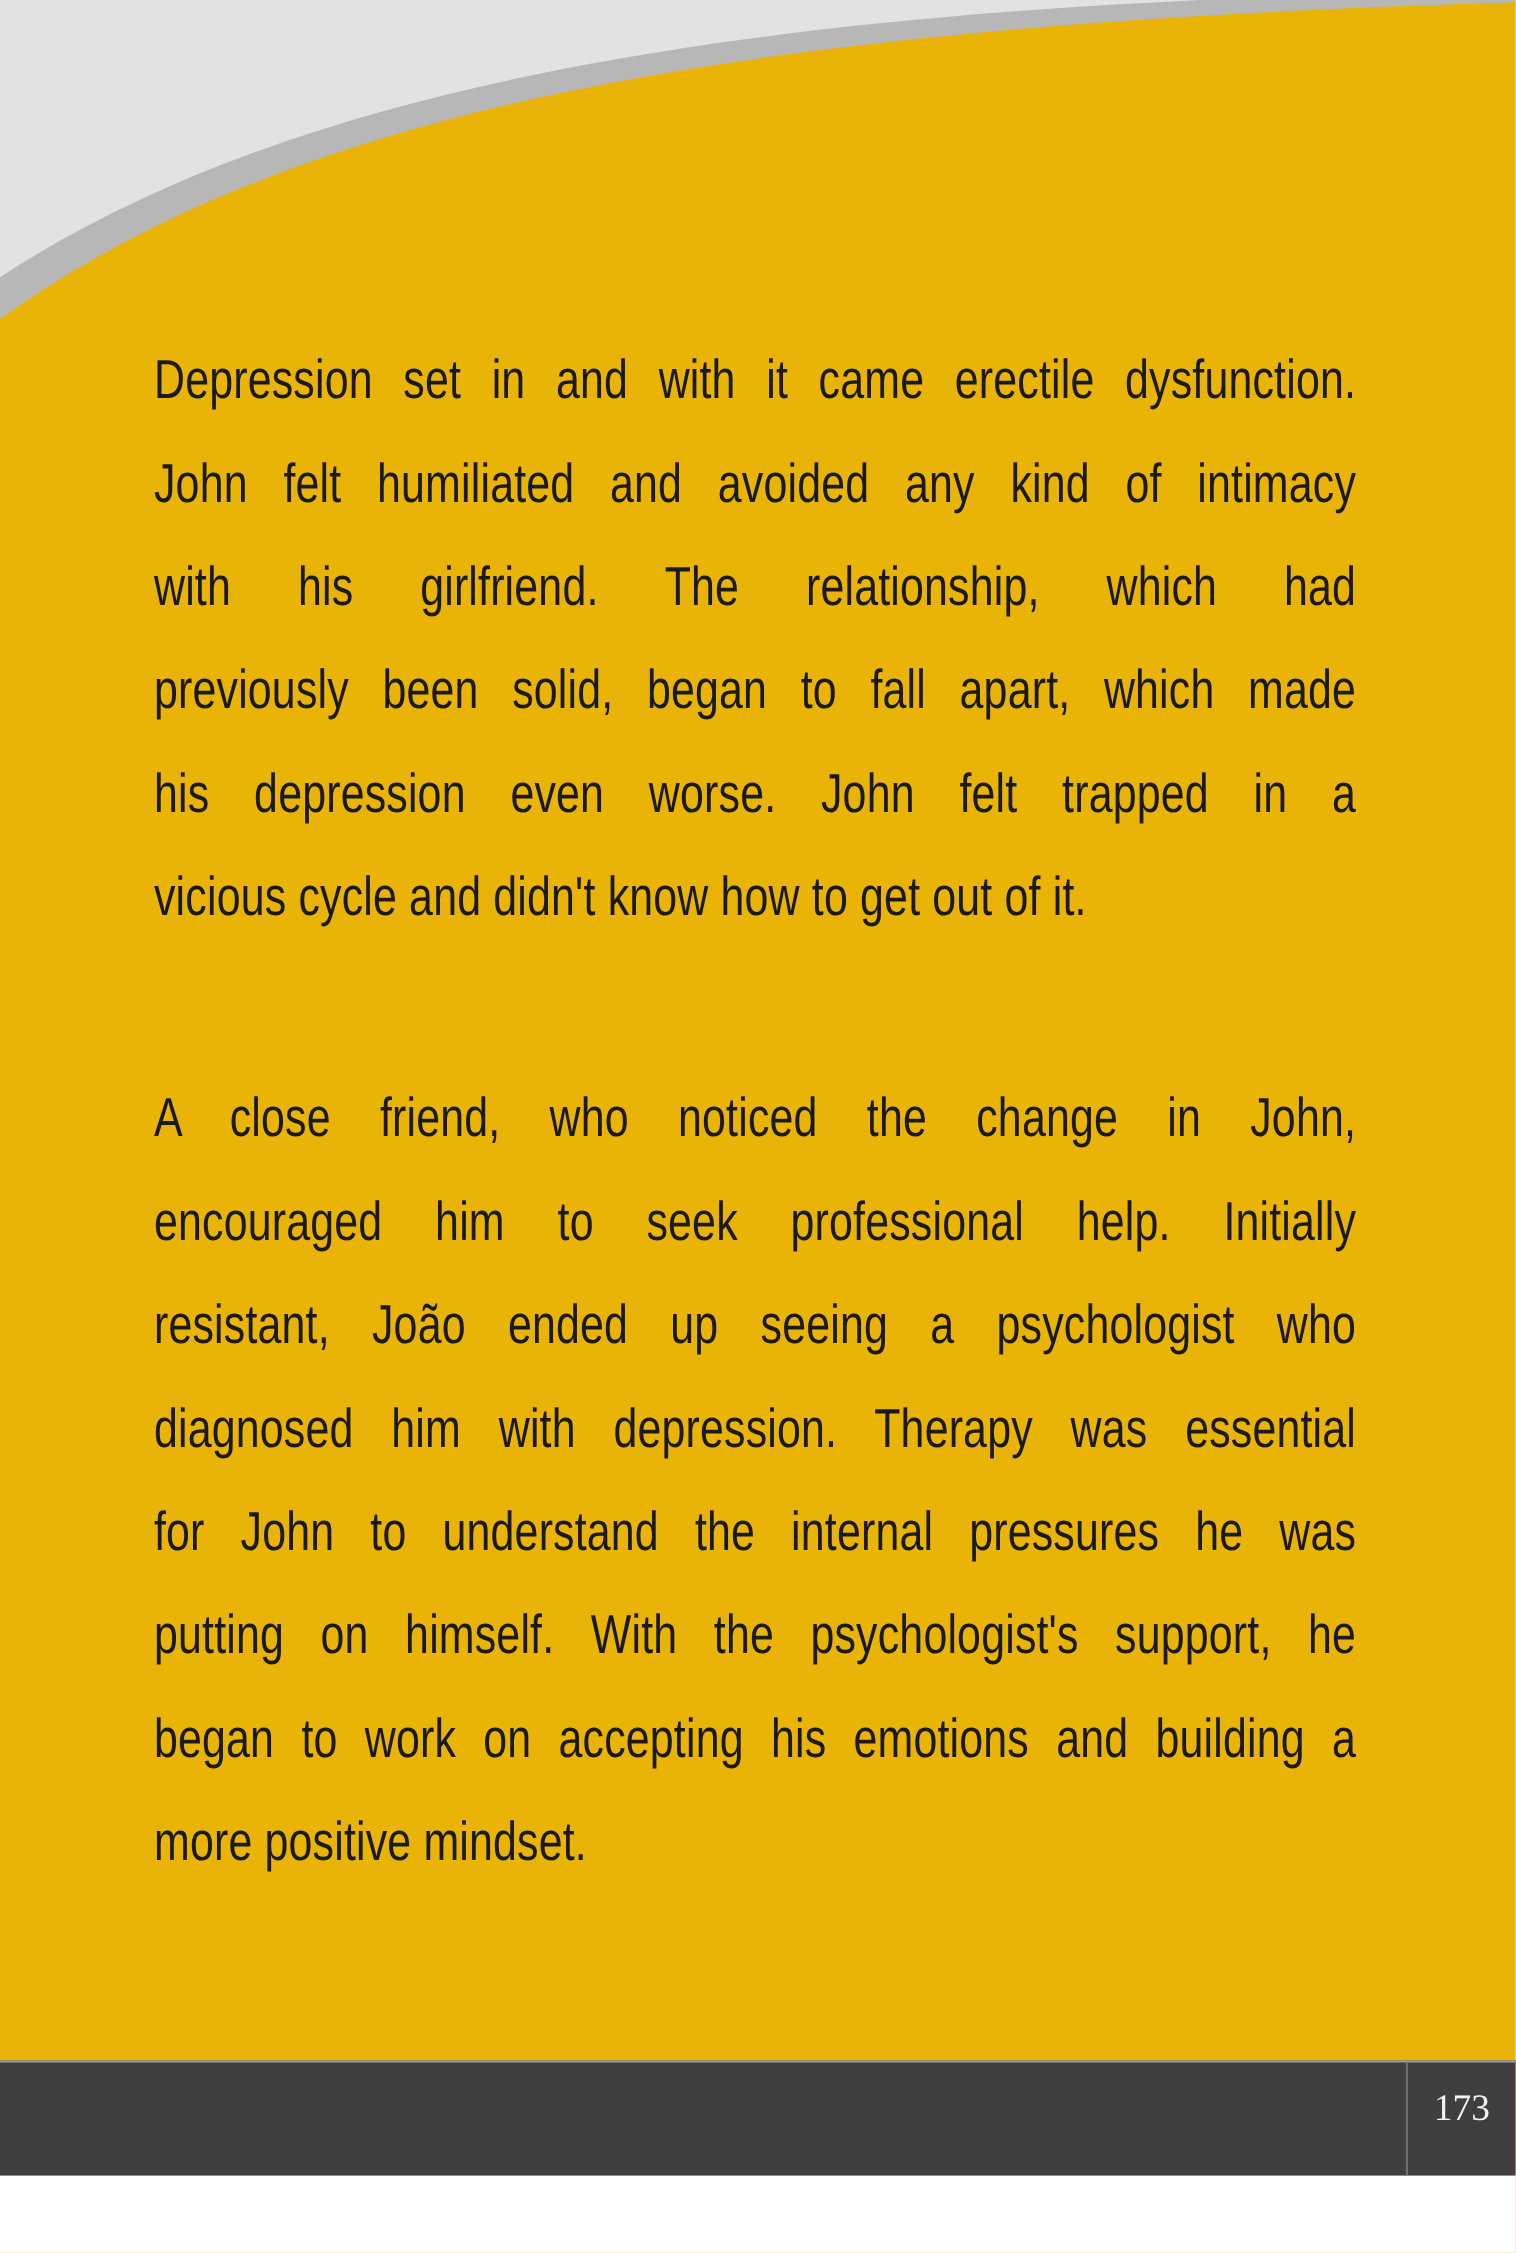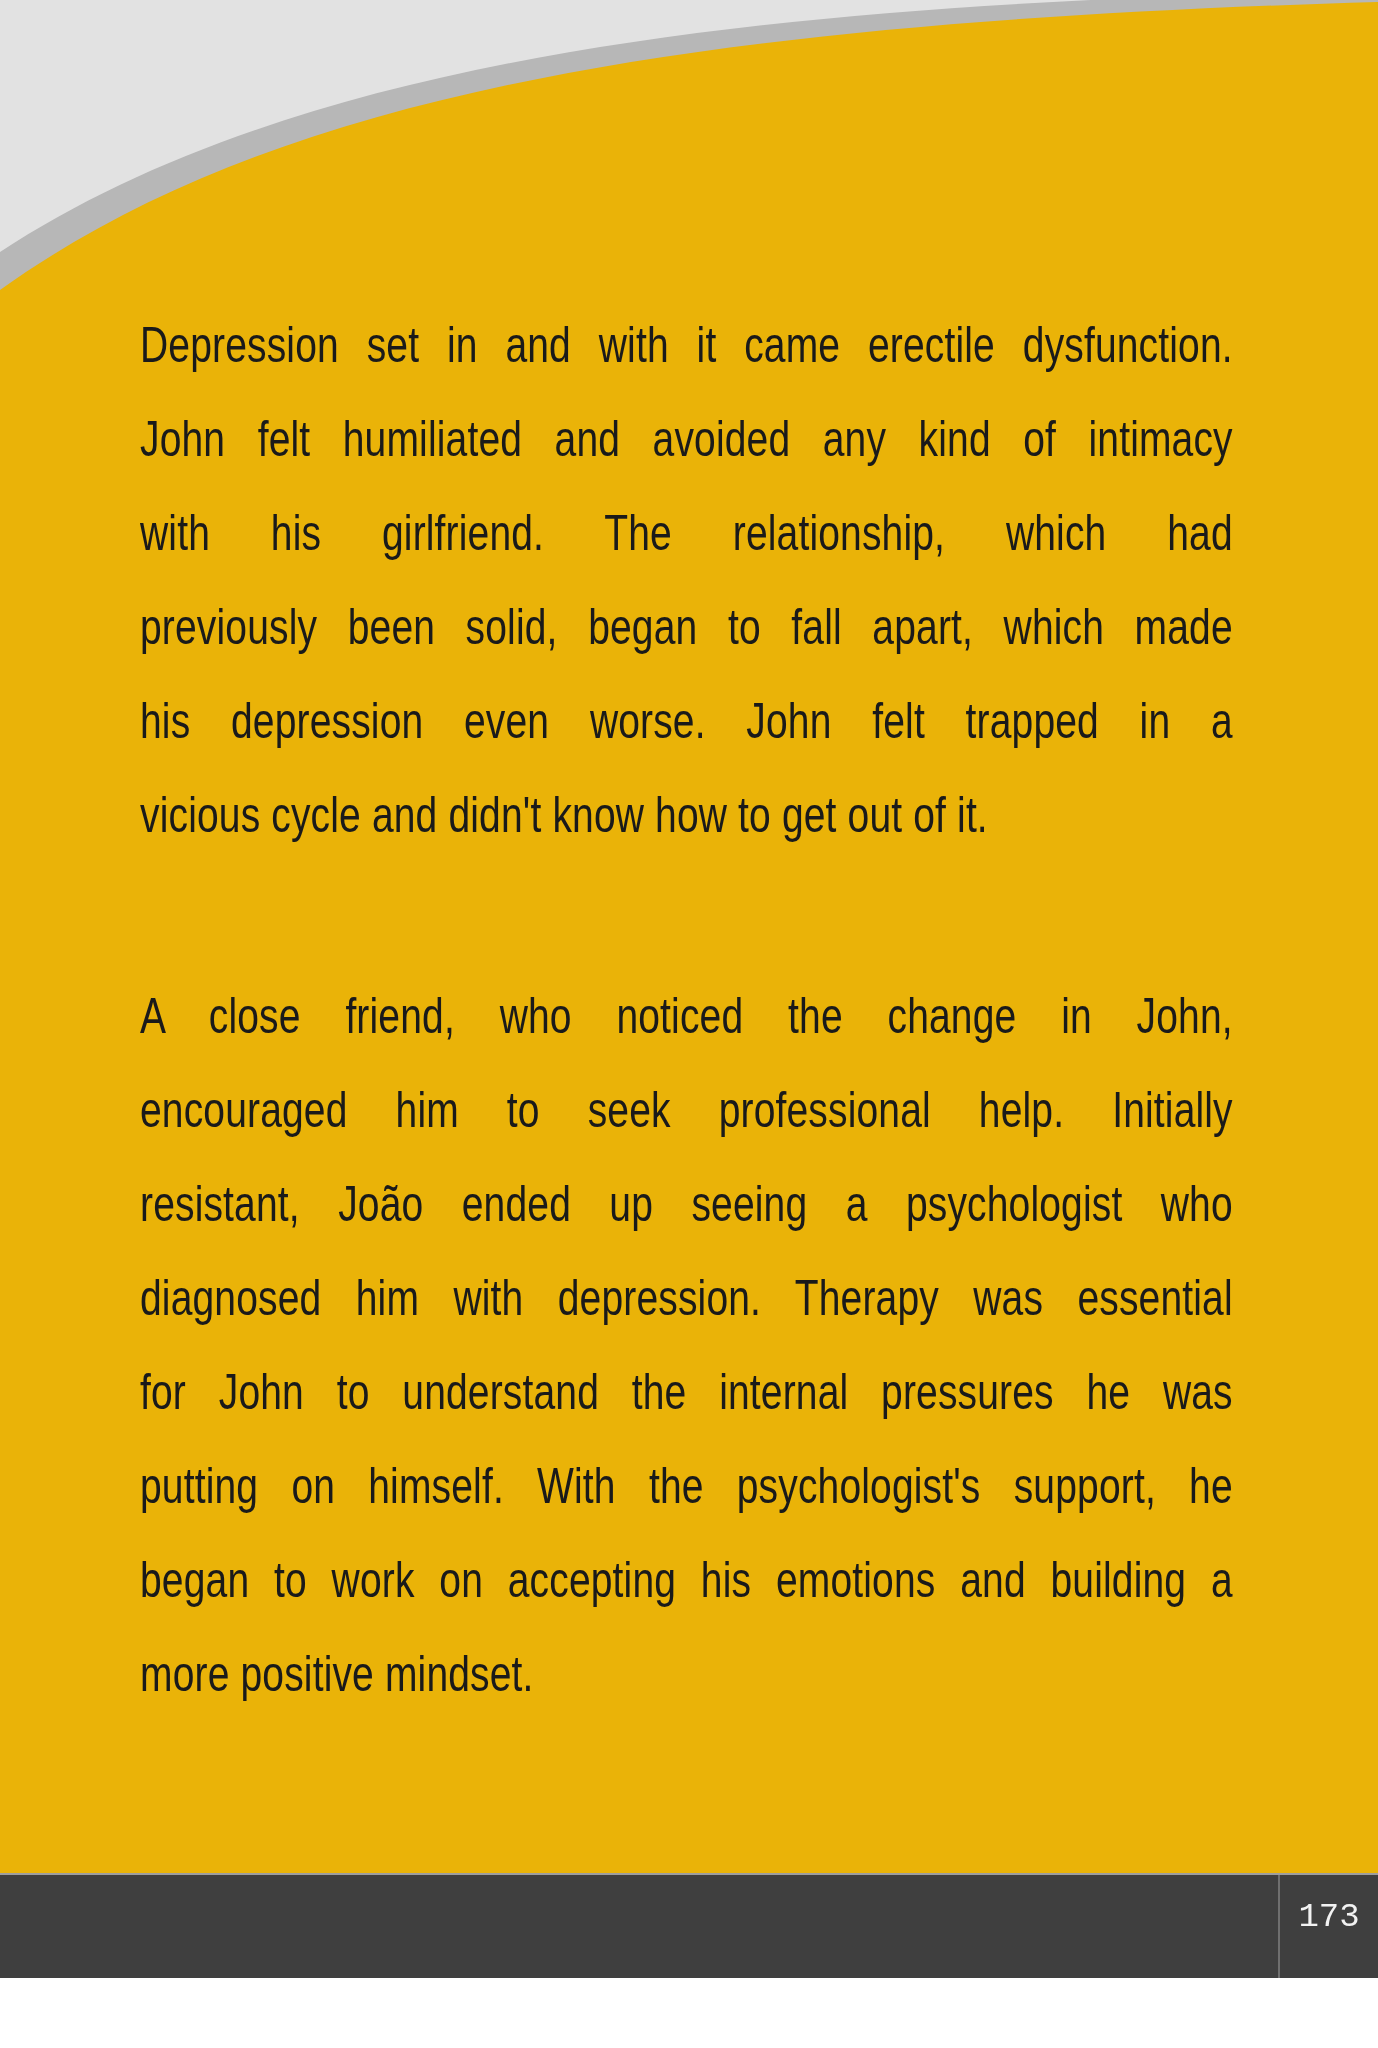--- a/index.html
+++ b/index.html
@@ -71,21 +71,21 @@
   .pagenum-cell {
     width: 100px;
     border-left: 2px solid var(--footer-divider, #6f6f6f);
     box-sizing: border-box;
     display: flex;
     align-items: center;
     justify-content: center;
     padding-bottom: 20px;
   }
   .pagenum {
-    font-family: Liberation Mono, monospace;
+    font-family: Liberation Serif, serif;
     font-size: 34px;
     color: var(--footer-text, #f2f2f2);
   }
 </style>
 </head>
 <body>
 
 <div class="page">
 
   <svg class="swoosh" viewBox="0 0 1378 300" preserveAspectRatio="none" aria-hidden="true">

